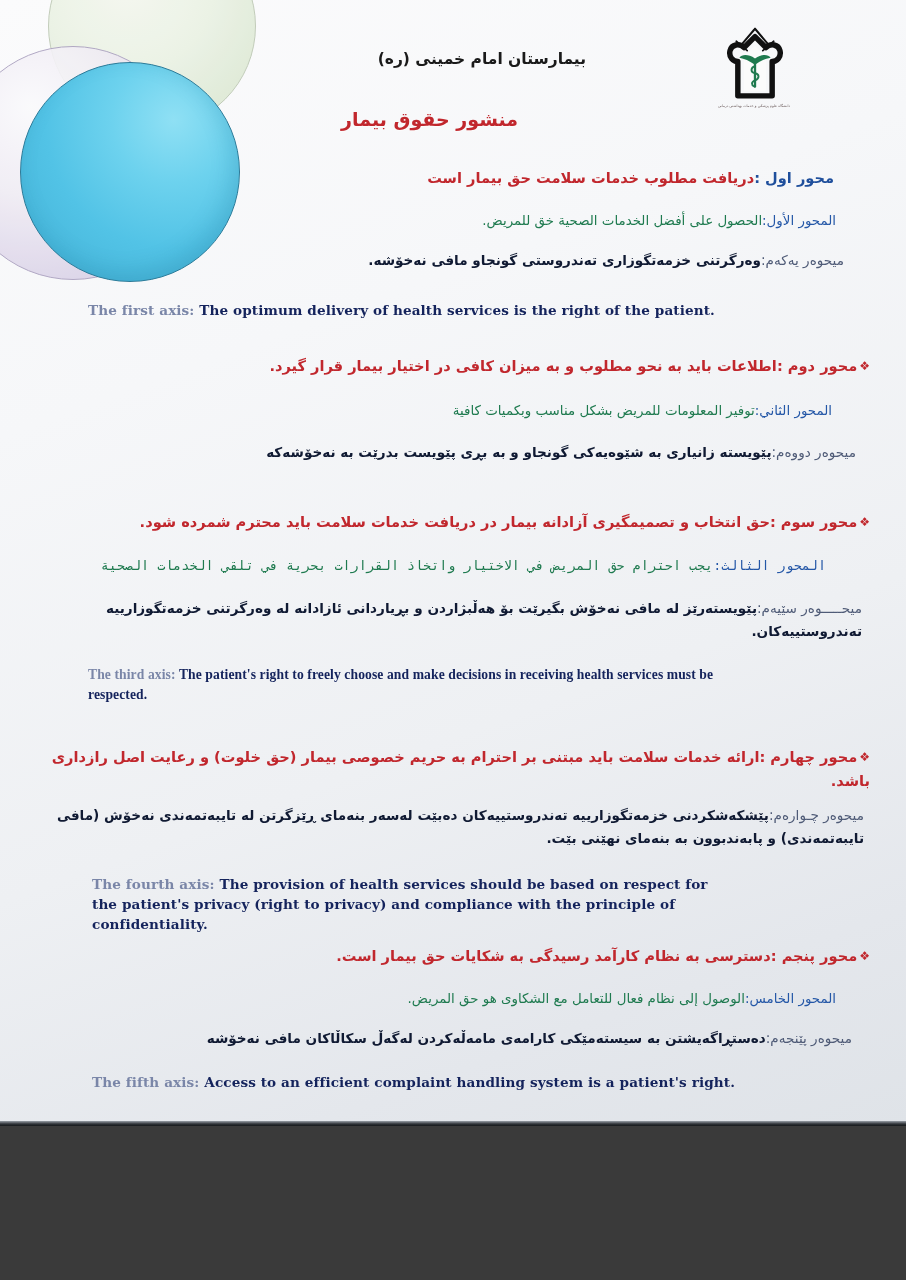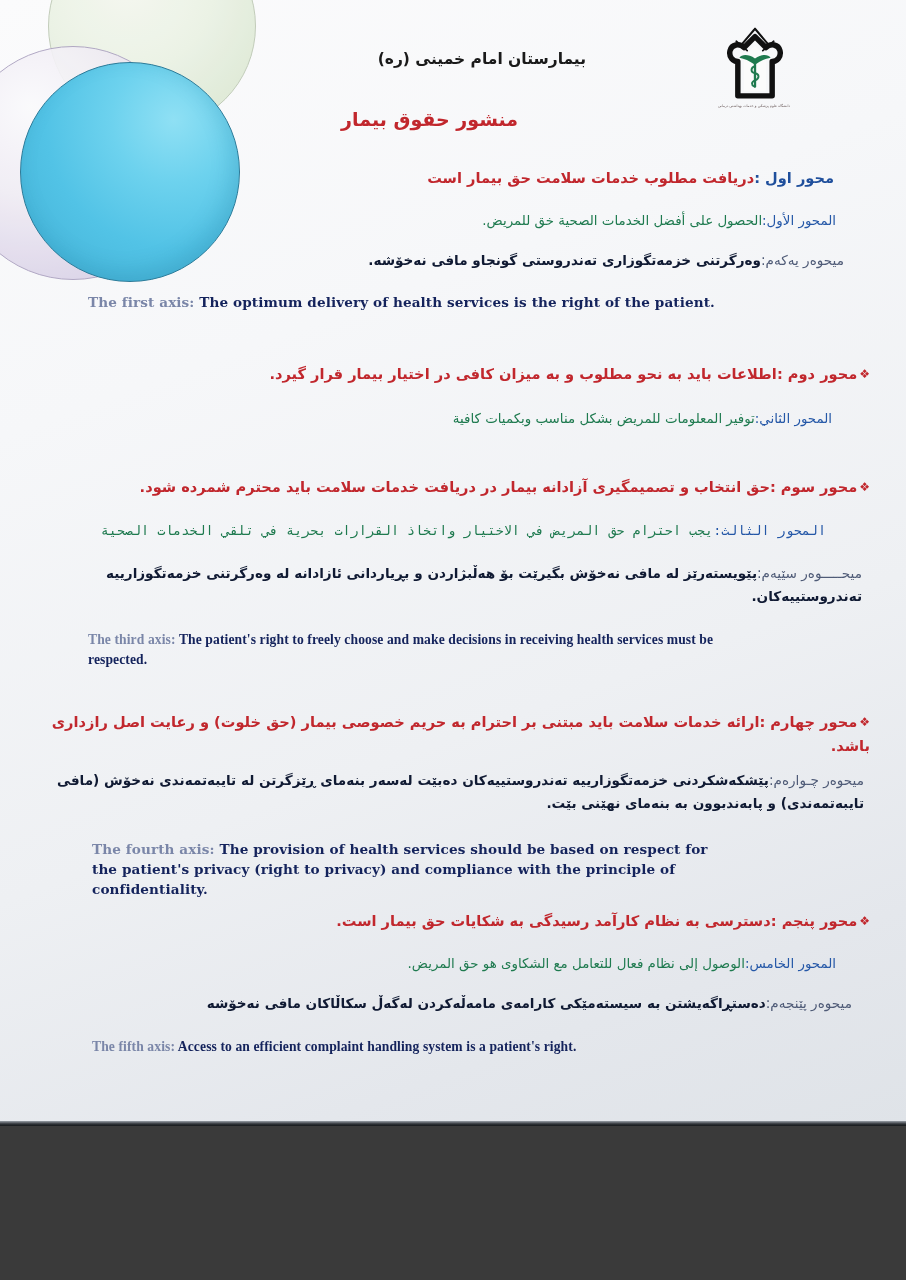--- a/index.html
+++ b/index.html
@@ -147,42 +147,42 @@
     line-height: 1.48;
     letter-spacing: .1px;
   }
   .en-line .prefix-grey { color: #7a86a8; font-weight: bold; }
 
   
   #sec1 { margin-top: 18px; }
   #sec1 .fa-head { padding-right: 34px; }
   #sec1 .ar-line { margin-top: 20px; padding-right: 34px; }
   #sec1 .ku-line { margin-top: 18px; padding-right: 26px; }
-  #sec1 .en-line { margin-top: 20px; padding-left: 52px; }
-
-  #sec2 { margin-top: 50px; }
+  #sec1 .en-line { margin-top: 28px; padding-left: 52px; }
+
+  #sec2 { margin-top: 34px; }
   #sec2 .ar-line { margin-top: 22px; padding-right: 38px; }
   #sec2 .ku-line { margin-top: 20px; padding-right: 14px; }
   #sec2 .en-line { margin-top: 22px; padding-left: 58px; padding-right: 120px; }
 
   #sec3 { margin-top: 46px; }
   #sec3 .ar-line { margin-top: 22px; padding-right: 44px; font-family: Liberation Mono, monospace; }
   #sec3 .ku-line { margin-top: 20px; padding-right: 8px; }
   #sec3 .en-line { margin-top: 22px; padding-left: 52px; padding-right: 112px; font-family: Liberation Serif, serif; }
 
   #sec4 { margin-top: 40px; }
   #sec4 .ar-line { margin-top: 12px; padding-right: 8px; }
   #sec4 .ku-line { margin-top: 12px; padding-right: 6px; }
   #sec4 .en-line { margin-top: 24px; padding-left: 56px; padding-right: 140px; }
 
   #sec5 { margin-top: 10px; }
   #sec5 .fa-head { padding-right: 0; }
   #sec5 .ar-line { margin-top: 20px; padding-right: 34px; }
   #sec5 .ku-line { margin-top: 18px; padding-right: 18px; }
-  #sec5 .en-line { margin-top: 22px; padding-left: 56px; font-family: Liberation Serif, serif; }
+  #sec5 .en-line { margin-top: 22px; padding-left: 56px; }
 </style>
 </head>
 <body>
 
 <div class="page">
 
   <div class="deco">
     <div class="circle circle-green"></div>
     <div class="circle circle-violet"></div>
     <div class="circle circle-blue"></div>
@@ -241,20 +241,23 @@
       </p>
     </div>
 
     <div class="section" id="sec2">
       <p class="ln fa-head">
         <span class="bullet">❖</span><span>محور دوم :</span><span>اطلاعات باید به نحو مطلوب و به میزان کافی در اختیار بیمار قرار گیرد.</span>
       </p>
       <p class="ln ar-line">
         <span class="prefix-blue">المحور الثاني:</span><span>توفير المعلومات للمريض بشكل مناسب وبكميات كافية</span>
       </p>
+      <p class="ln ku-line">
+        <span class="ku-prefix">میحوەر دووەم:</span><span>پێویستە زانیاری بە شێوەیەکی گونجاو و بە بڕی پێویست بدرێت بە نەخۆشەکە</span>
+      </p>
     </div>
 
     <div class="section" id="sec3">
       <p class="ln fa-head">
         <span class="bullet">❖</span><span>محور سوم :</span><span>حق انتخاب و تصمیمگیری آزادانه بیمار در دریافت خدمات سلامت باید محترم شمرده شود.</span>
       </p>
       <p class="ln ar-line">
         <span class="prefix-blue">المحور الثالث:</span><span>يجب احترام حق المريض في الاختيار واتخاذ القرارات بحرية في تلقي الخدمات الصحية</span>
       </p>
       <p class="ln ku-line">

